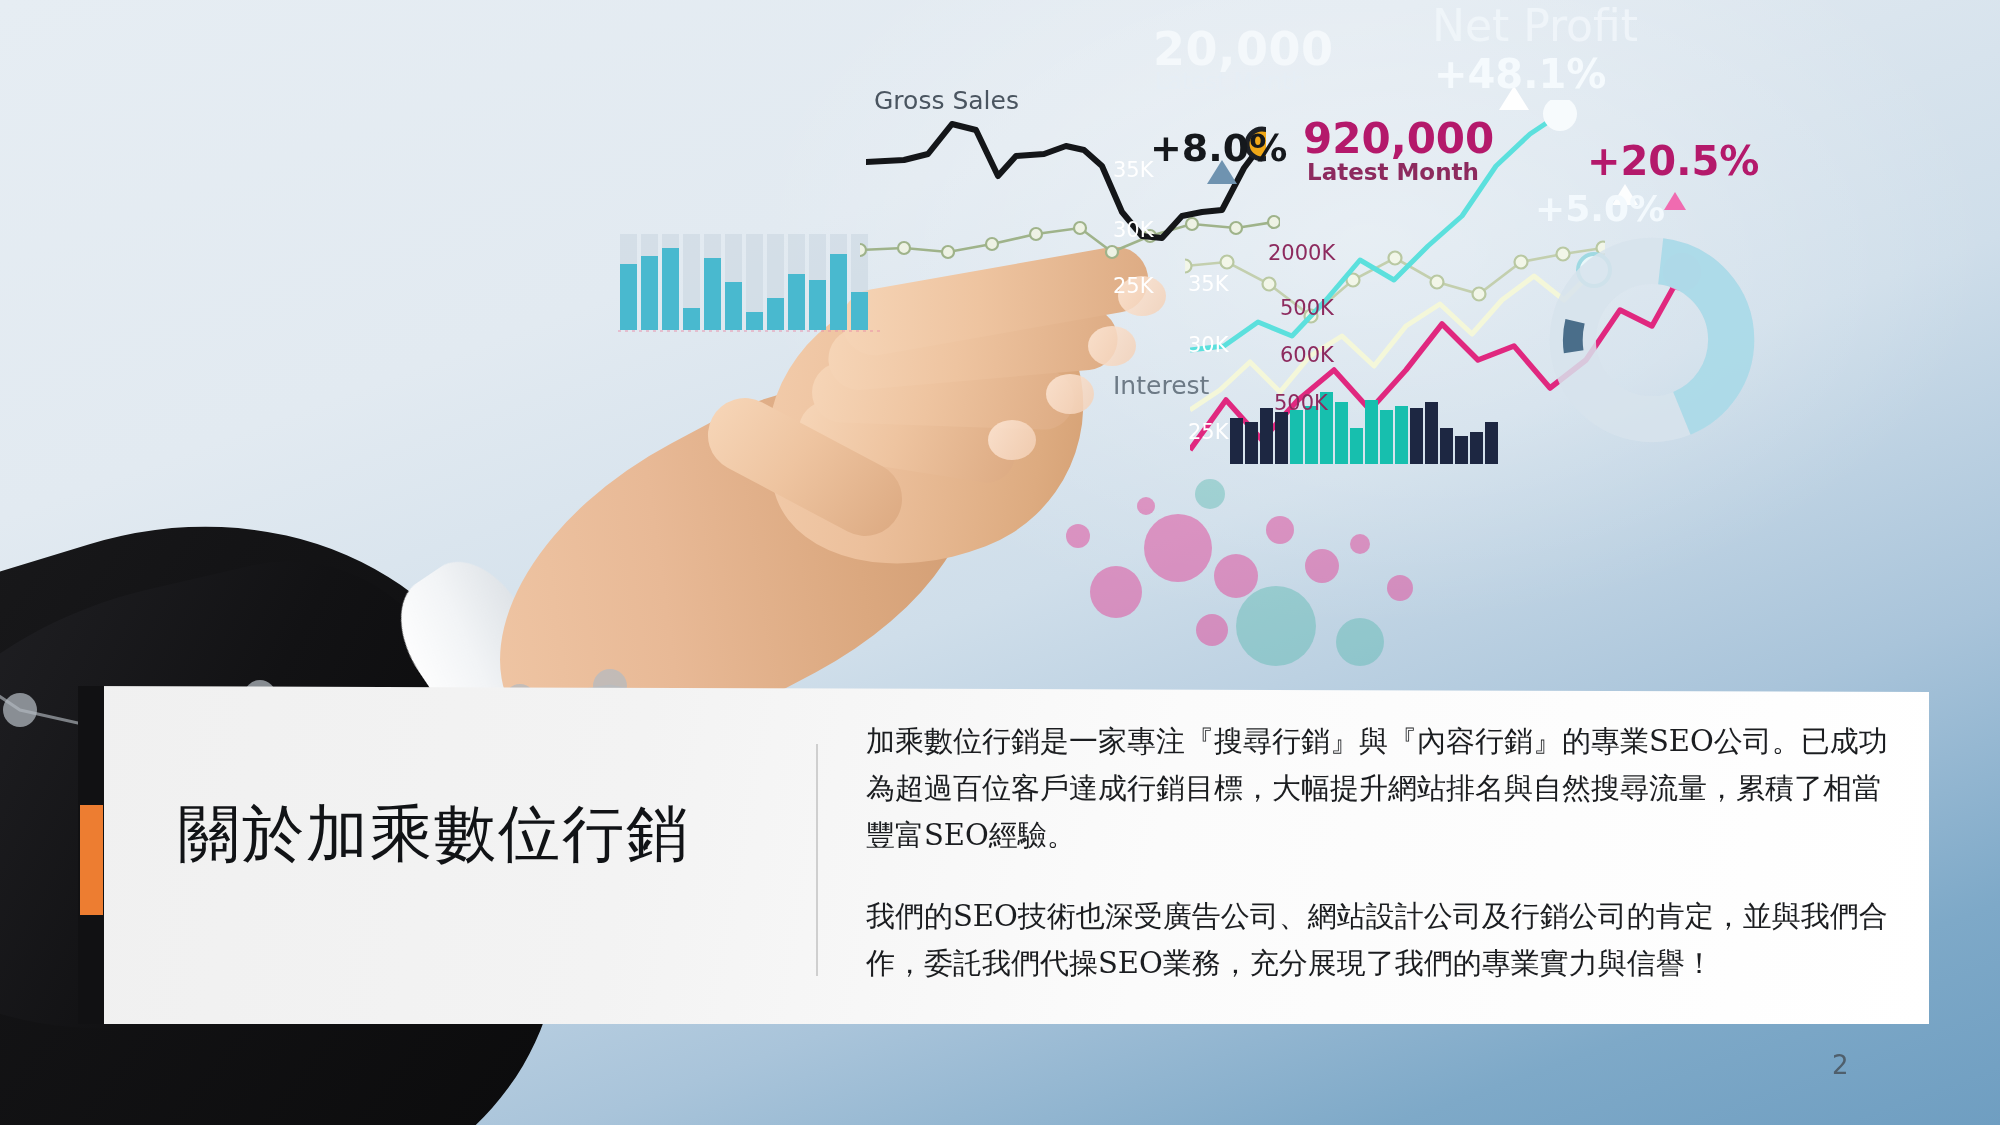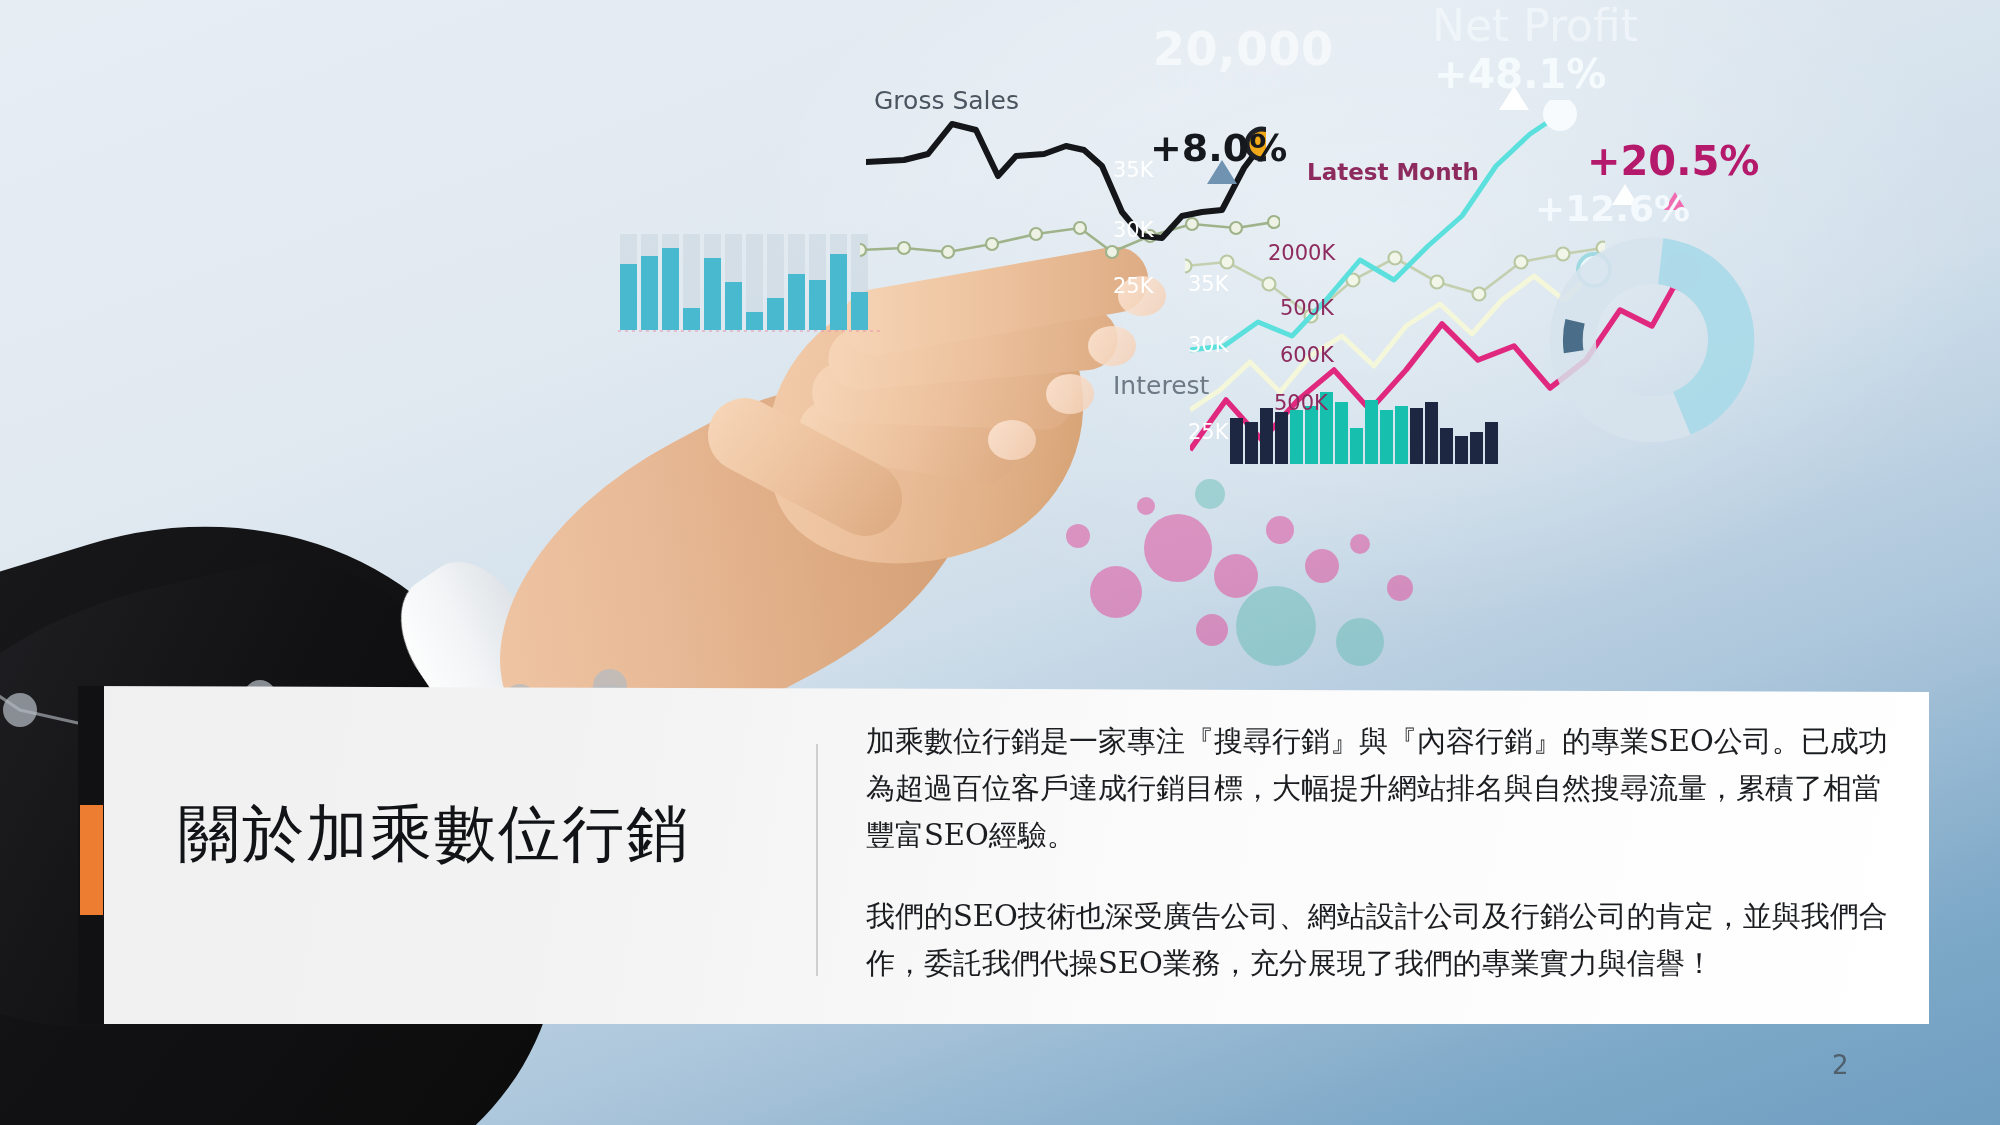--- a/index.html
+++ b/index.html
@@ -329,25 +329,26 @@
           <circle cx="300" cy="172" r="24"></circle>
         <circle cx="150" cy="24" r="15"></circle>
       </g>
     </svg>
 
     <div class="lbl l-gross">Gross Sales</div>
     <div class="lbl l-interest">Interest</div>
     <div class="lbl l-20000">20,000</div>
     <div class="lbl l-20000s">Latest Month</div>
     <div class="lbl l-8">+8.0%</div>
+    <div class="lbl l-920000">920,000</div>
     <div class="lbl l-920000s">Latest Month</div>
     <div class="lbl l-netprof">Net Profit</div>
     <div class="lbl l-10">+48.1%</div>
     <div class="lbl l-205">+20.5%</div>
-    <div class="lbl l-50">+12.6%</div>
+    <div class="lbl l-50">+5.0%</div>
 
     <div class="lbl k k-w k35a">35K</div>
     <div class="lbl k k-w k30a">30K</div>
     <div class="lbl k k-w k25a">25K</div>
     <div class="lbl k k-w k35b">35K</div>
     <div class="lbl k k-w k30b">30K</div>
     <div class="lbl k k-w k25b">25K</div>
     <div class="lbl k k-p k1000">2000K</div>
     <div class="lbl k k-p k800">500K</div>
     <div class="lbl k k-p k600">600K</div>

